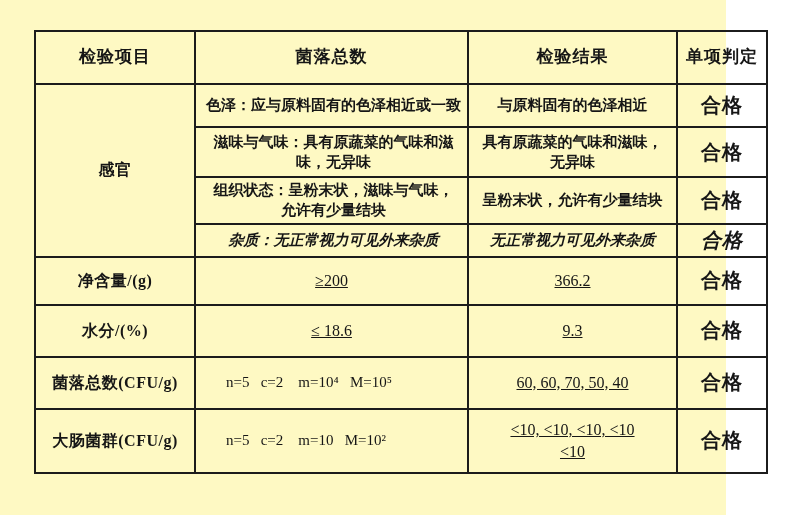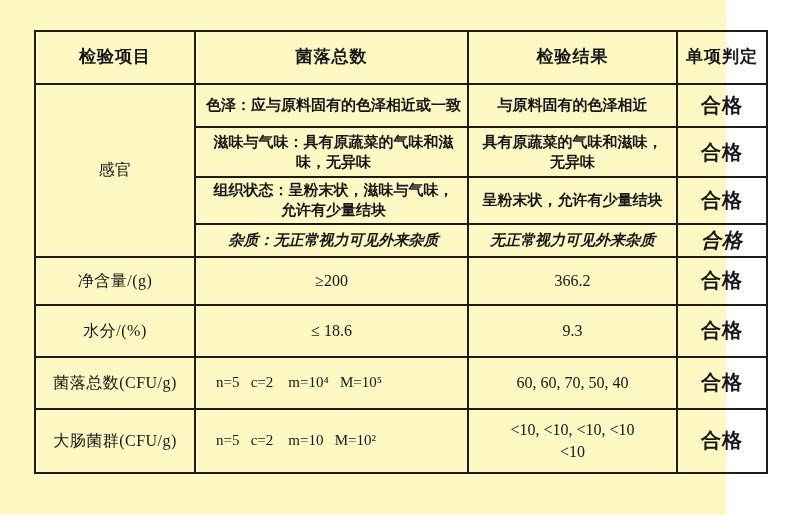--- a/index.html
+++ b/index.html
@@ -37,44 +37,45 @@
     line-height: 1.35;
     overflow: hidden;
   }
   table.report th {
     font-size: 17px;
     font-weight: 700;
     letter-spacing: 1px;
   }
   td.item {
     font-size: 16px;
-    font-weight: 400;
+    font-weight: 700;
     letter-spacing: 0.5px;
     margin-top: 16px;
   }
   td.std, td.res {
     font-size: 15px;
     font-weight: 600;
     white-space: pre-wrap;
   }
   td.std.left {
     text-align: center;
     padding-left: 8px;
     padding-right: 4px;
   }
   td.std.micro {
     text-align: left;
-    padding-left: 20px;
+    padding-left: 30px;
     font-weight: 500;
     font-size: 15px;
   }
   td.num {
     font-weight: 500;
     font-size: 16px;
     white-space: pre-wrap;
+    text-decoration: underline;
   }
   td.verdict {
     font-size: 20px;
     font-weight: 600;
     letter-spacing: 1px;
   }
   
   tr.rh-head { height: 53px; }
   tr.rh-1 { height: 43px; }
   tr.rh-2 { height: 50px; font-family: Liberation Serif, serif; }

